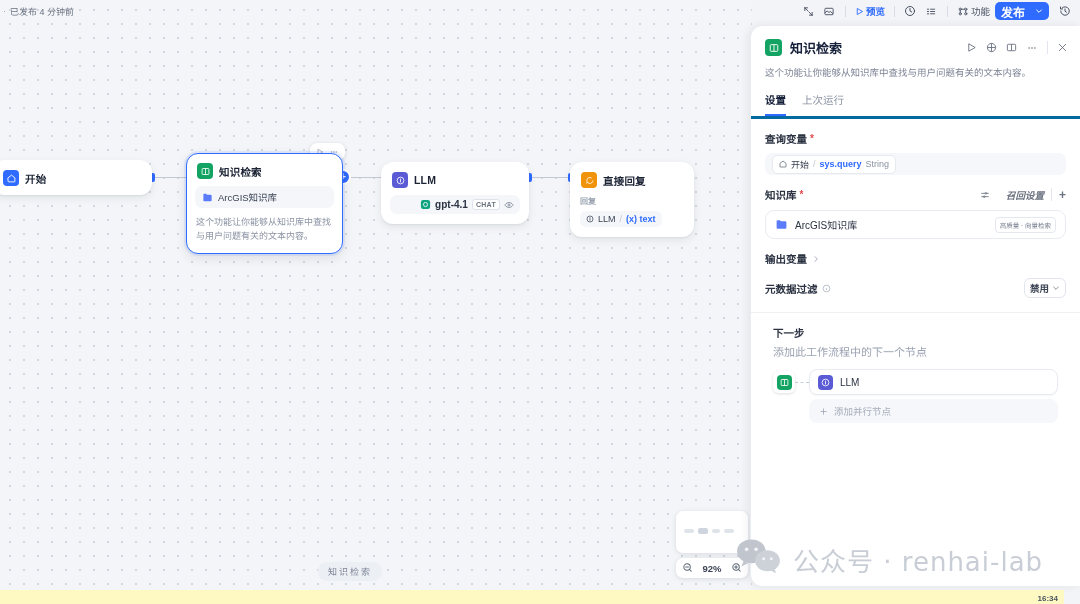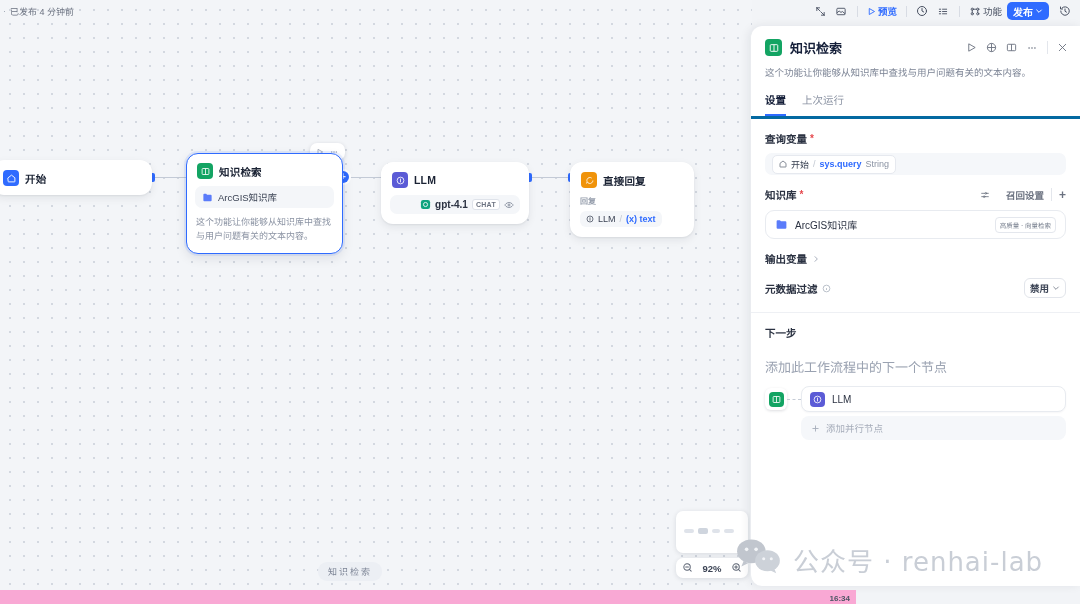--- a/index.html
+++ b/index.html
@@ -41,22 +41,22 @@
     height: 17px; min-width: 19px; padding: 0 3px;
     border-radius: 4px; color: #495162; font-size: 9.5px;
     background: transparent;
   }
   .tb-btn.sep-before { margin-left: 4px; }
   .tb-sep { width: 1px; height: 11px; background: #d8dce4; margin: 0 4px; }
   .tb-btn .lbl { margin-left: 2px; font-size: 9.5px; white-space: nowrap; }
   .tb-preview { color: #2f6bff; font-weight: 600; }
   .tb-publish {
     background: #2f6bff; color: #fff; border-radius: 5px;
-    height: 18px; padding: 0 6px; font-weight: 600; font-size: 10px;
-    display: flex; align-items: center; gap: 2px;
+    height: 18px; padding: 0 6px; font-weight: 600; font-size: 12px;
+    display: flex; align-items: center; gap: 10px;
   }
   svg.ic { display: block; }
 
   
   .node {
     position: absolute; background: #fff; border-radius: 12px;
     box-shadow: 0 1px 2px rgba(16,24,40,.06), 0 3px 9px rgba(16,24,40,.08);
     border: 1px solid transparent;
   }
   .node-hd { display: flex; align-items: center; gap: 6px; padding: 9px 10px 7px; }
@@ -189,23 +189,23 @@
     white-space: nowrap;
   }
 
   .sel {
     margin-left: auto; border: 1px solid #e2e5eb; border-radius: 6px;
     font-size: 9.5px; color: #3b4354; padding: 2px 5px;
     display: flex; align-items: center; gap: 3px;
   }
   .divider { height: 1px; background: #eef0f4; margin: 14px 0 0; }
 
-  .next { padding: 12px 14px 0; }
+  .next { padding: 12px 22px 0; }
   .next-t { font-size: 10.5px; font-weight: 700; color: #2b3242; }
-  .next-s { font-size: 13px; color: #9aa2b1; margin-top: 17px; }
+  .next-s { font-size: 11px; color: #9aa2b1; margin-top: 3px; }
   .next-row { display: flex; align-items: center; margin-top: 10px; gap: 0; }
   .next-ico {
     width: 22px; height: 22px; border-radius: 6px; background: #fff;
     box-shadow: 0 1px 3px rgba(16,24,40,.14);
     display: flex; align-items: center; justify-content: center; flex: 0 0 22px;
   }
   .next-dash { width: 14px; border-top: 1px dashed #c6ccd6; }
   .next-card {
     flex: 1; border: 1px solid #e8ebf0; border-radius: 8px; background: #fff;
     height: 26px; display: flex; align-items: center; gap: 7px; padding: 0 8px;
@@ -219,22 +219,22 @@
   }
 
   
   .wm {
     position: absolute; left: 735px; top: 537px;
     display: flex; align-items: center; gap: 12px;
     color: #c9ced6; font-size: 26px; letter-spacing: 1px;
     font-family: "DejaVu Sans", sans-serif; z-index: 30;
   }
   .statusbar {
-    position: absolute; left: 0; bottom: 0; width: 856px; height: 14px;
-    background: #f9a8d4;
+    position: absolute; left: 0; bottom: 0; width: 1064px; height: 14px;
+    background: #fef9c3;
   }
   .clock {
     position: absolute; right: 6px; bottom: 1px;
     font-size: 8px; color: #4b5563; font-weight: 600;
   }
   .ic-sm { width: 11px; height: 11px; }
 </style>
 </head>
 <body>
 
@@ -513,21 +513,21 @@
           <span class="vt">String</span>
         </span>
       </div>
     </div>
 
     <div class="sec">
       <div class="sec-hd">
         <span>知识库</span>
         <span class="req">*</span>
         <span class="sec-hd-right">
-          <span style="display:flex; align-items:center; gap:16px;">
+          <span style="display:flex; align-items:center; gap:16px;font-style:italic;">
             <svg class="ic" width="10" height="10" viewBox="0 0 24 24" fill="none" stroke="#6b7280" stroke-width="2" stroke-linecap="round">
                 <path d="M4 8h8M16 8h4M4 16h4M12 16h8"></path>
                 <circle cx="14" cy="8" r="2"></circle>
                 <circle cx="10" cy="16" r="2"></circle>
               </svg>
             <span>召回设置</span>
           </span>
           <span class="p-sep"></span>
           <span style="font-size:12px;">+</span>
         </span>

